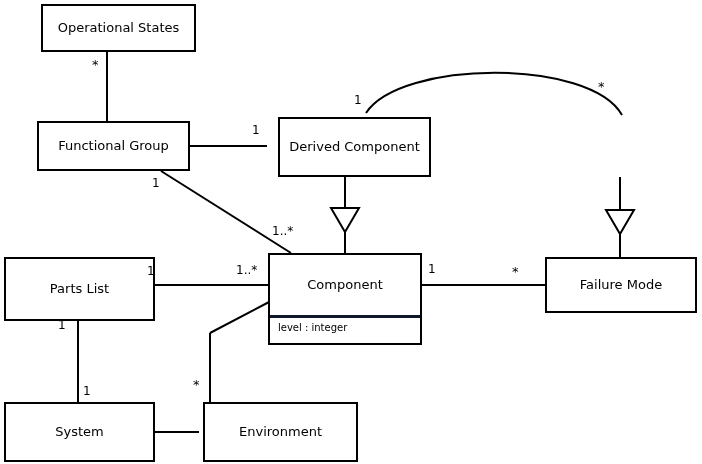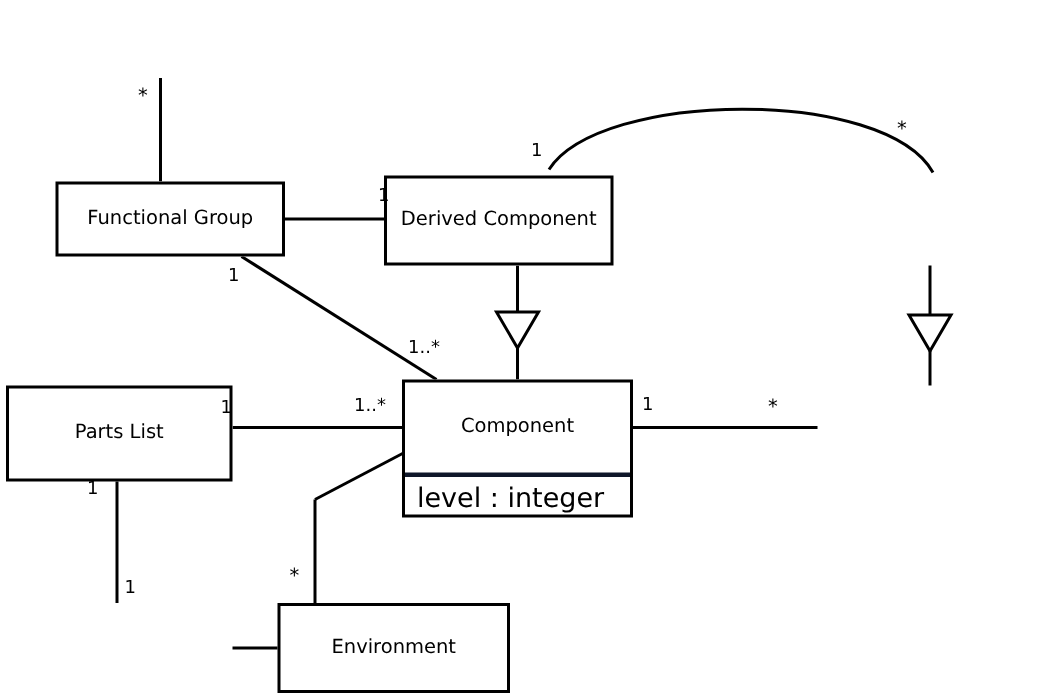--- a/index.html
+++ b/index.html
@@ -37,21 +37,21 @@
     line-height: 1.15;
     white-space: nowrap;
   }
   .uml-class.has-attrs .uml-name-compartment {
     height: auto;
     border-bottom: 3px solid #0f172a;
   }
   .uml-attr-compartment {
     box-sizing: border-box;
     width: 100%;
-    font-size: 18px;
+    font-size: 10px;
     color: #000000;
     padding: 4px 0 4px 8px;
     white-space: nowrap;
   }
   .mult {
     position: absolute;
     font-size: 12px;
     color: #000000;
     z-index: 4;
     white-space: nowrap;
@@ -97,42 +97,51 @@
     <line x1="422" y1="285" x2="545" y2="285" stroke="#000000" stroke-width="2"></line>
 
     <line x1="78" y1="313" x2="78" y2="402" stroke="#000000" stroke-width="2"></line>
 
     <line x1="155" y1="432" x2="199" y2="432" stroke="#000000" stroke-width="2"></line>
 
     <line x1="210" y1="402" x2="210" y2="333" stroke="#000000" stroke-width="2"></line>
     <line x1="210" y1="333" x2="269" y2="302" stroke="#000000" stroke-width="2"></line>
   </svg>
 
+  <div class="uml-class" style="left:41px; top:4px; width:155px; height:48px;">
+    <div class="uml-name-compartment">Operational States</div>
+  </div>
 
   <div class="uml-class" style="left:37px; top:121px; width:153px; height:50px;">
     <div class="uml-name-compartment">Functional Group</div>
   </div>
 
-  <div class="uml-class" style="left:256px; top:117px; width:153px; height:60px;">
+  <div class="uml-class" style="left:278px; top:117px; width:153px; height:60px;">
     <div class="uml-name-compartment">Derived Component</div>
   </div>
 
 
   <div class="uml-class" style="left:4px; top:257px; width:151px; height:64px;">
     <div class="uml-name-compartment">Parts List</div>
   </div>
 
   <div class="uml-class has-attrs" style="left:268px; top:253px; width:154px; height:92px;">
     <div class="uml-name-compartment" style="height:63px;">Component</div>
     <div class="uml-attr-compartment">level : integer</div>
   </div>
 
+  <div class="uml-class" style="left:545px; top:257px; width:152px; height:56px;">
+    <div class="uml-name-compartment">Failure Mode</div>
+  </div>
 
+  <div class="uml-class" style="left:4px; top:402px; width:151px; height:60px;">
+    <div class="uml-name-compartment">System</div>
+  </div>
 
-  <div class="uml-class" style="left:185px; top:402px; width:155px; height:60px;">
+  <div class="uml-class" style="left:203px; top:402px; width:155px; height:60px;">
     <div class="uml-name-compartment">Environment</div>
   </div>
 
   <div class="mult star" style="left:92px; top:58px;">*</div>
 
   <div class="mult" style="left:252px; top:124px;">1</div>
 
   <div class="mult" style="left:354px; top:94px;">1</div>
 
   <div class="mult star" style="left:598px; top:80px;">*</div>

